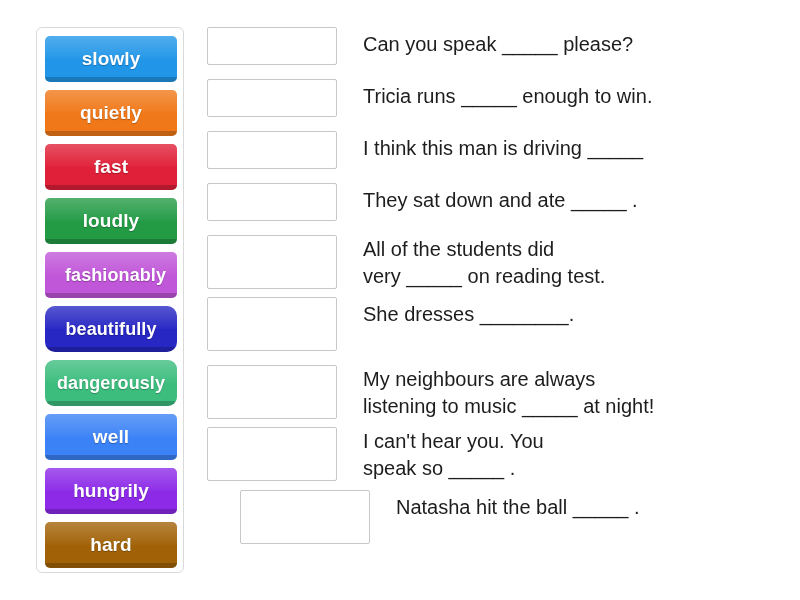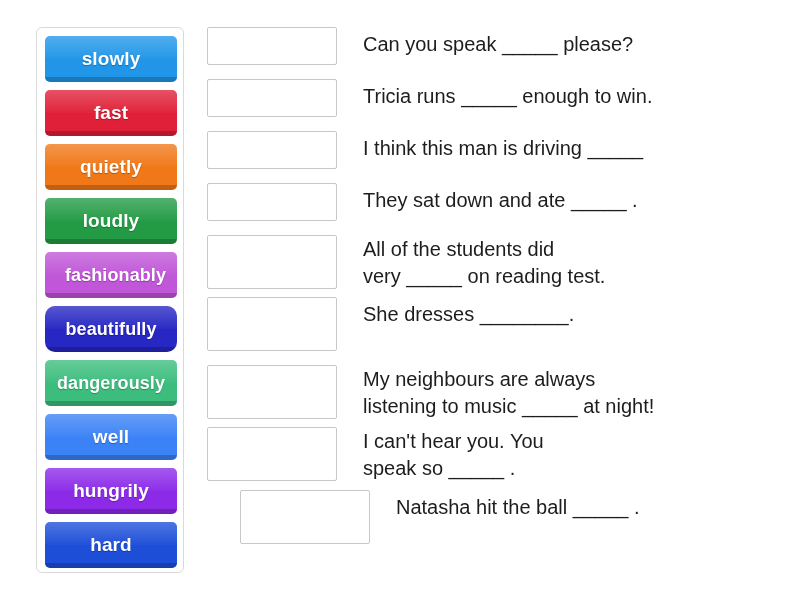--- a/index.html
+++ b/index.html
@@ -121,45 +121,45 @@
 </style>
 </head>
 <body>
 
 <div id="app">
 
   <div id="tiles-panel">
     <div class="tile" style="background: rgb(33, 150, 232);">
         <span class="tile-label">slowly</span>
       </div>
+    <div class="tile" style="background: rgb(240, 120, 24);">
+        <span class="tile-label">quietly</span>
+      </div>
     <div class="tile" style="background: rgb(224, 32, 56);">
         <span class="tile-label">fast</span>
       </div>
-    <div class="tile" style="background: rgb(240, 120, 24);">
-        <span class="tile-label">quietly</span>
-      </div>
     <div class="tile" style="background: rgb(35, 155, 69);">
         <span class="tile-label">loudly</span>
       </div>
     <div class="tile long" style="background: rgb(192, 86, 216); padding-left: 9px;">
         <span class="tile-label">fashionably</span>
       </div>
     <div class="tile long" style="background: rgb(39, 39, 196); border-radius: 10px;">
         <span class="tile-label">beautifully</span>
       </div>
-    <div class="tile long" style="background: rgb(60, 189, 126);">
+    <div class="tile long" style="background: rgb(60, 189, 126); border-radius: 9px;">
         <span class="tile-label">dangerously</span>
       </div>
     <div class="tile" style="background: #3b82f6;">
         <span class="tile-label">well</span>
       </div>
     <div class="tile" style="background: rgb(140, 42, 232);">
         <span class="tile-label">hungrily</span>
       </div>
-    <div class="tile" style="background: #1d4ed8;">
+    <div class="tile" style="background: #a16207;">
         <span class="tile-label">hard</span>
       </div>
   </div>
 
   <div id="rows">
 
     <div class="row">
       <div class="drop-slot"></div>
       <div class="sentence">Can you speak _____ please?</div>
     </div>

